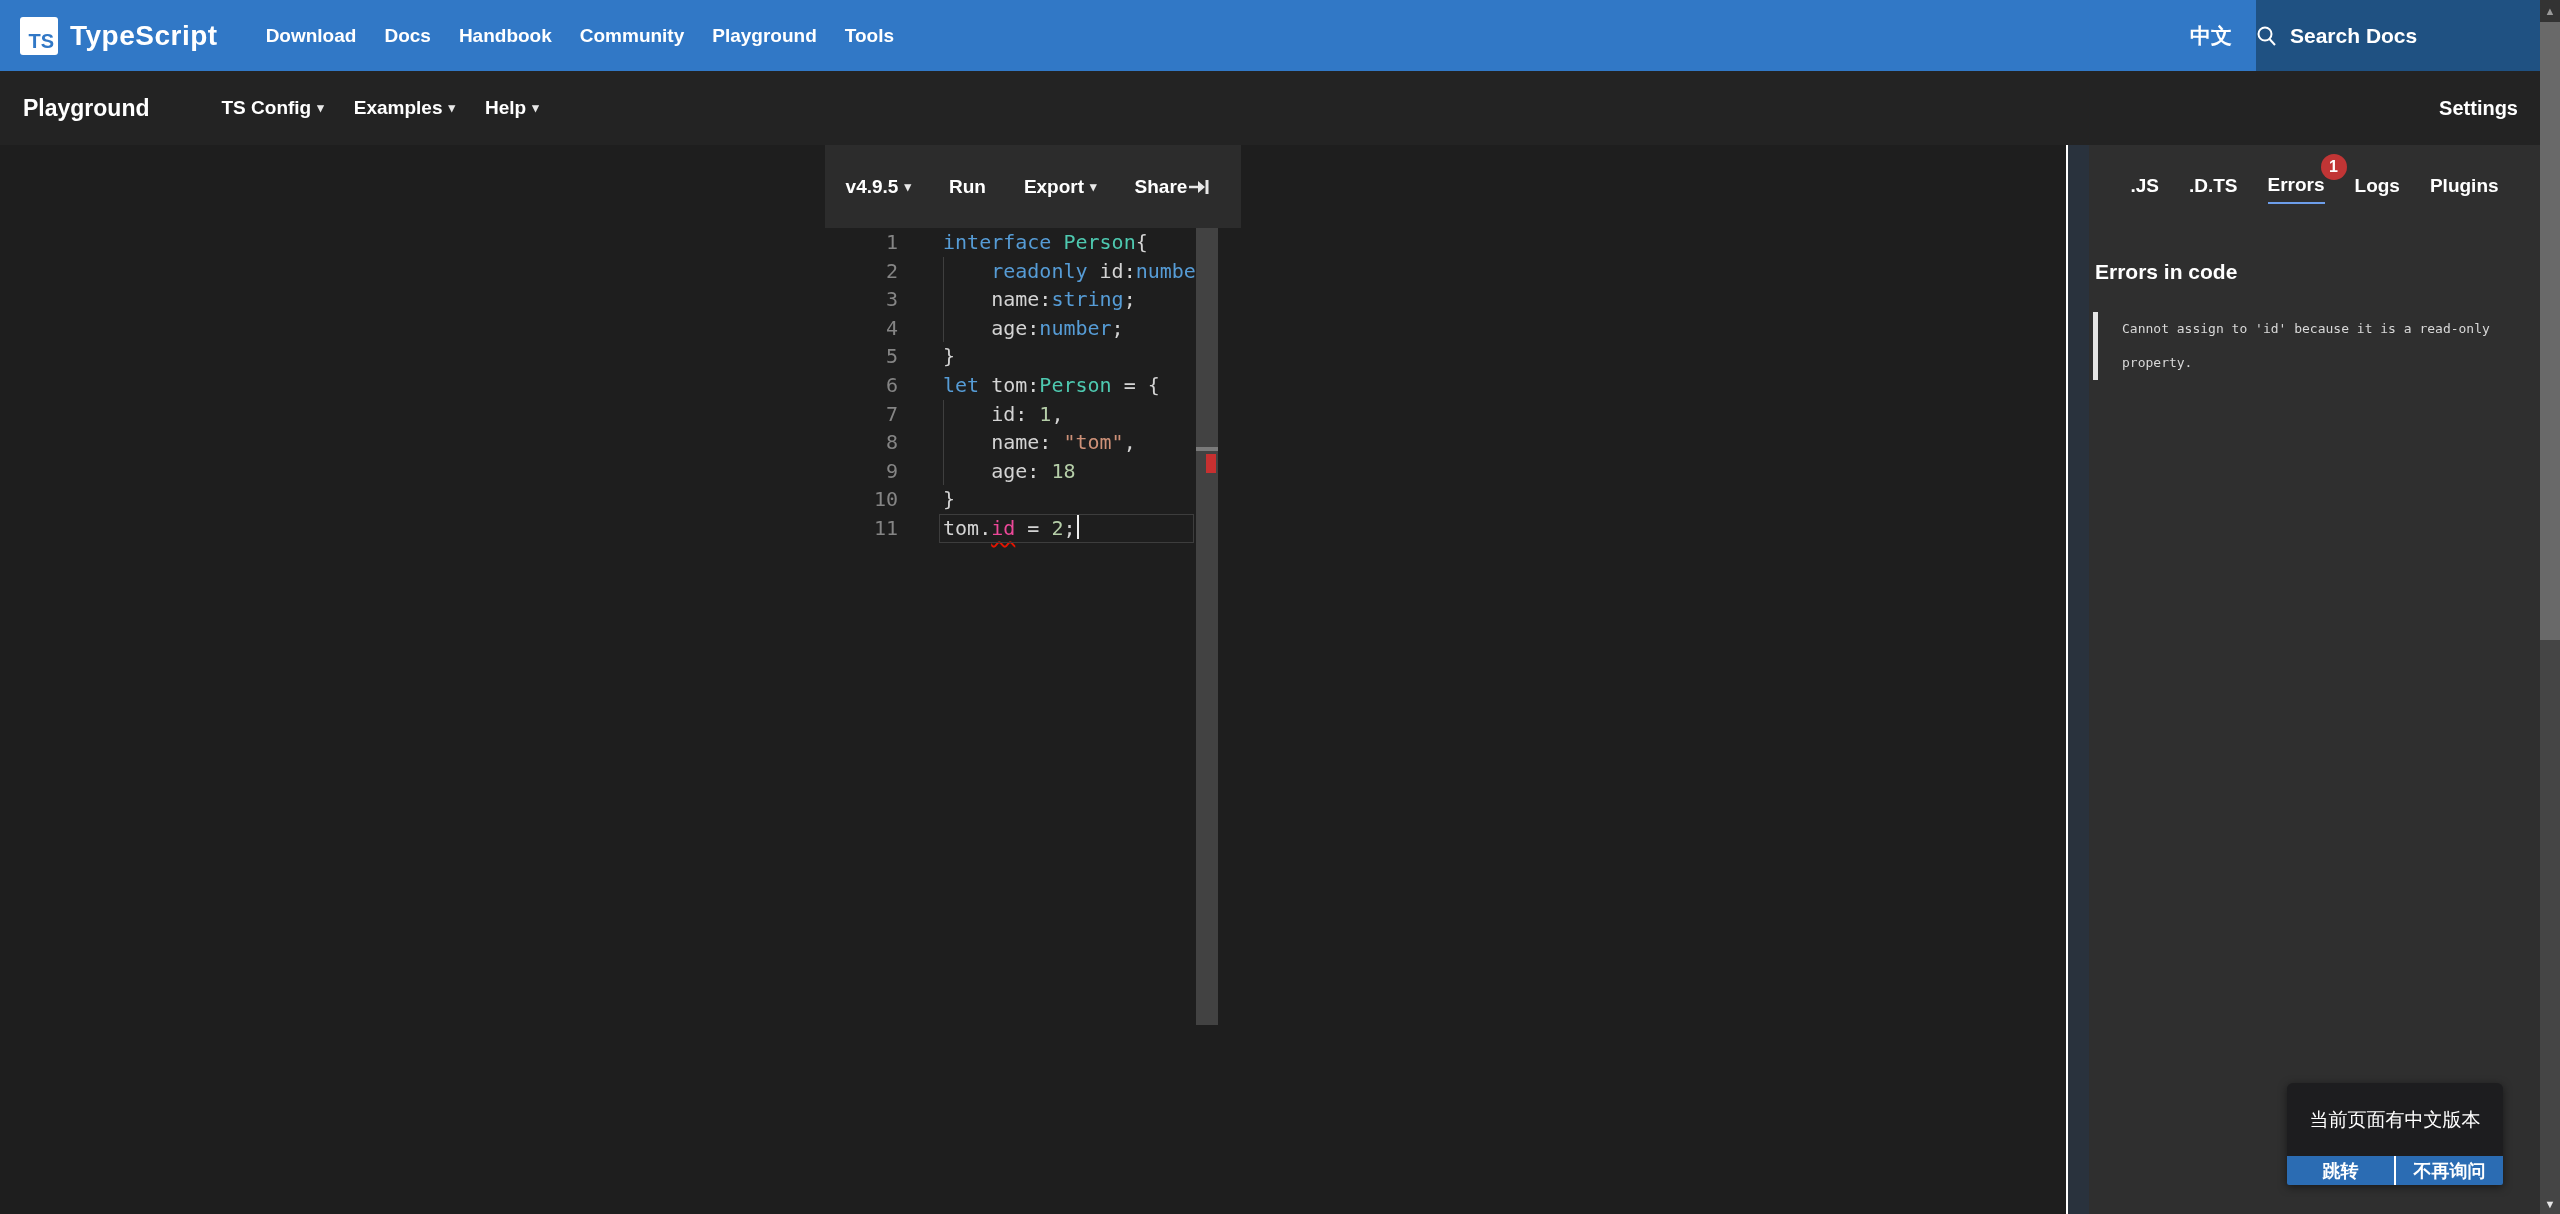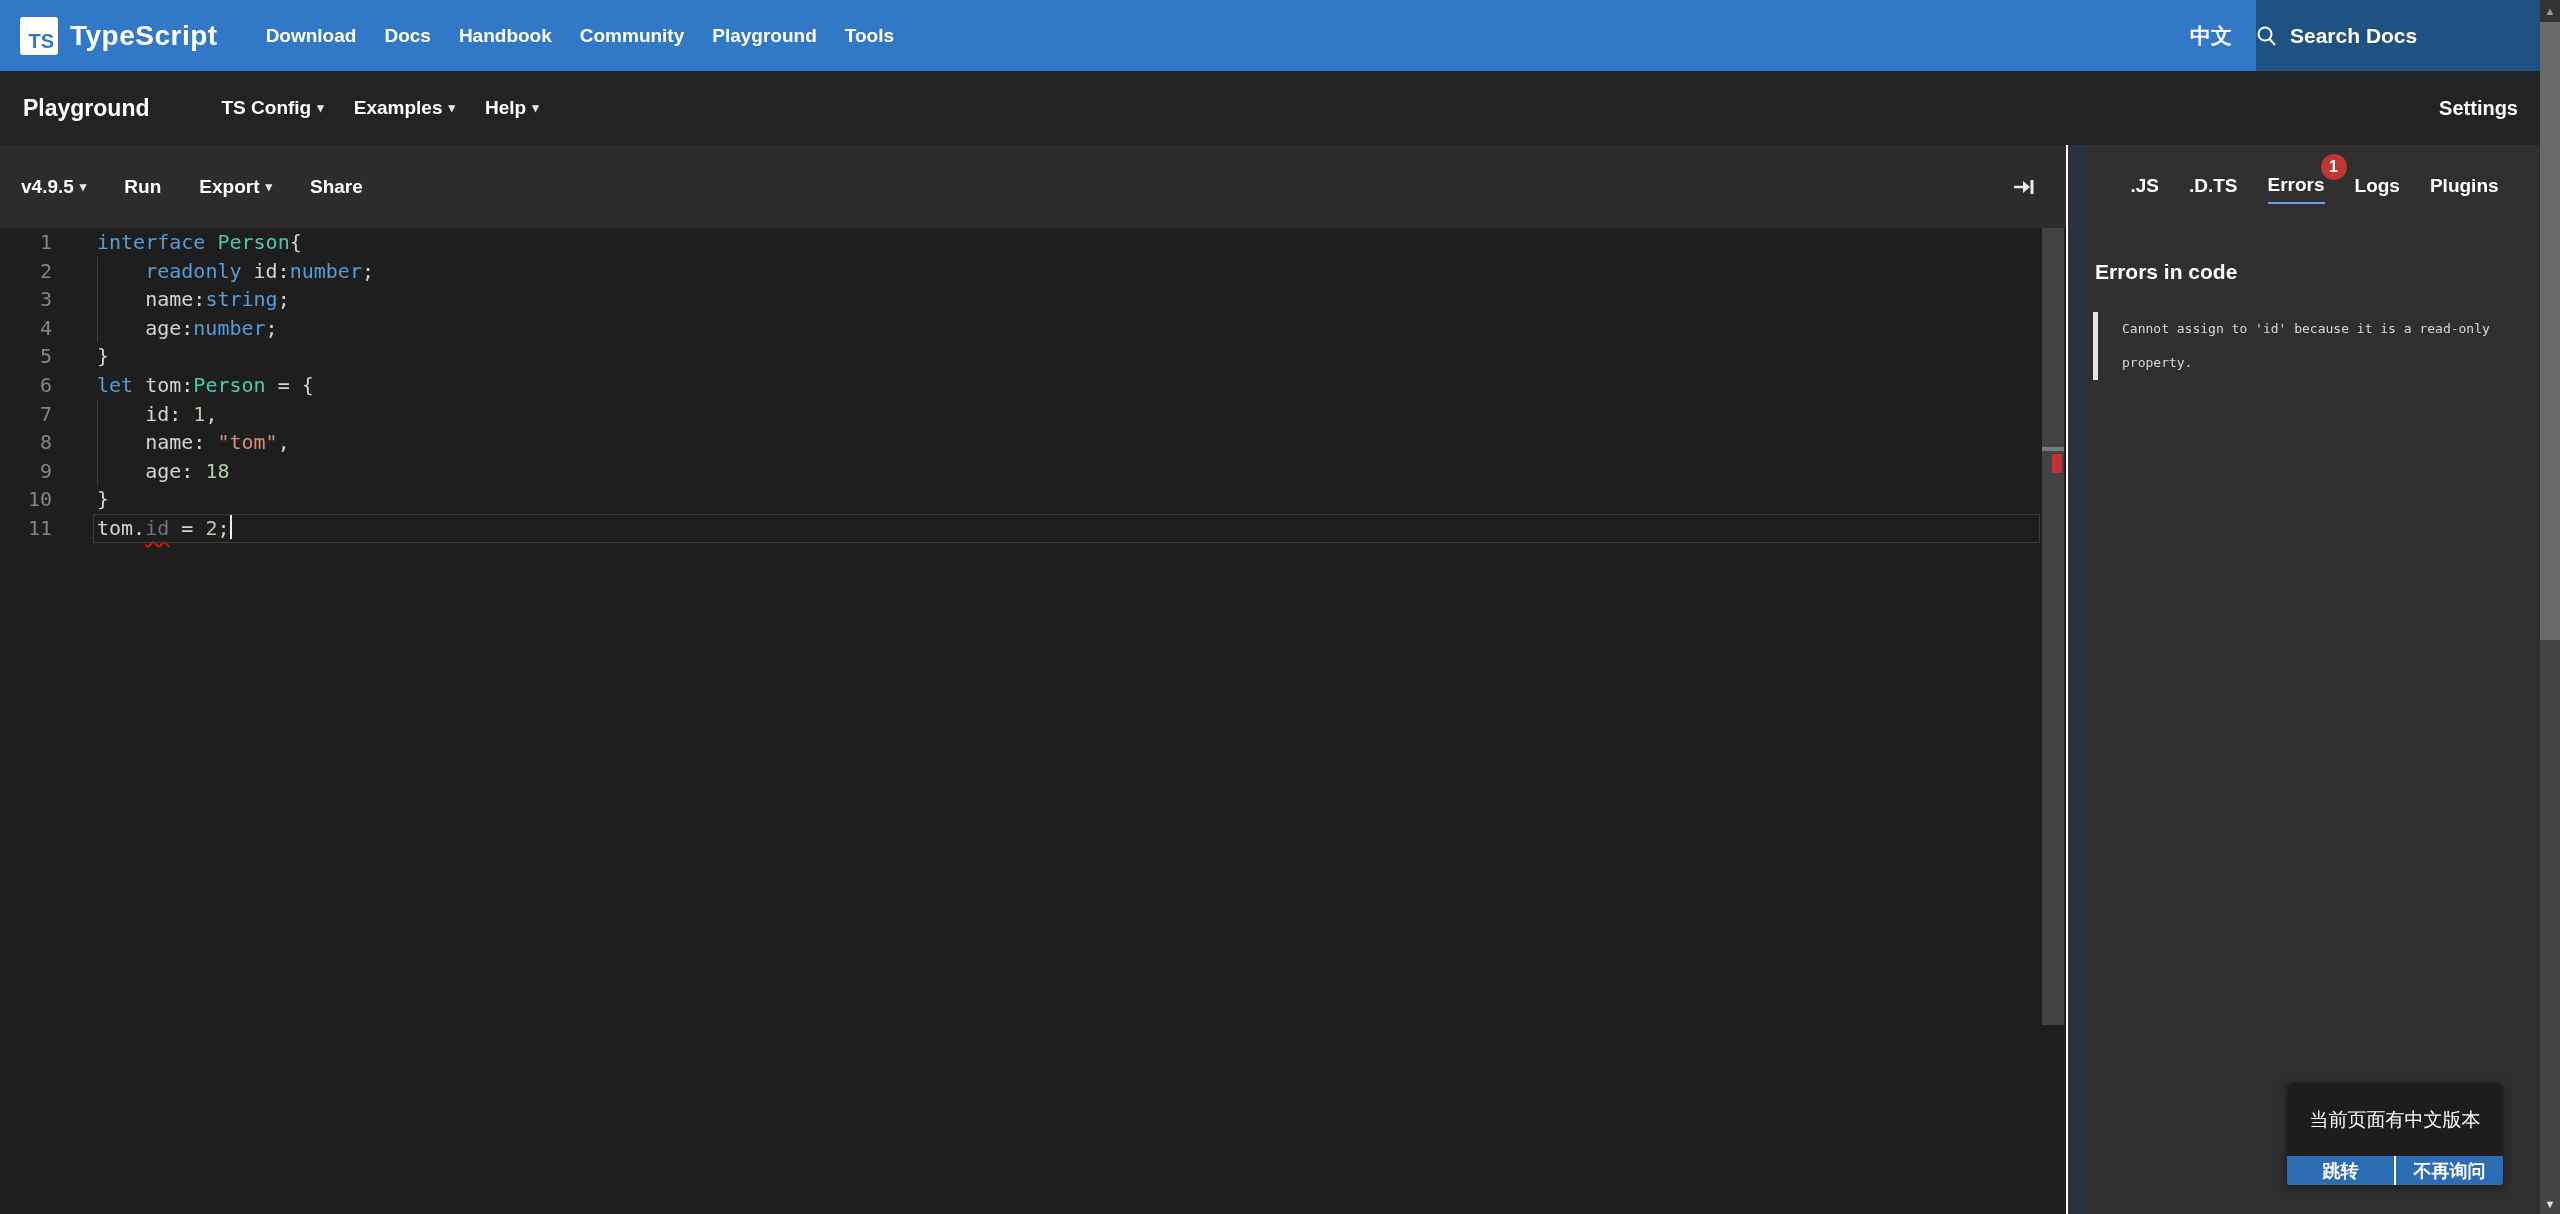--- a/index.html
+++ b/index.html
@@ -24,41 +24,41 @@
   .pg-bar { height:74px; background:#232323; display:flex; align-items:center; color:#fff; }
   .pg-title { font-size:23px; font-weight:bold; margin-left:23px; }
   .pg-menus { display:flex; gap:30px; margin-left:72px; }
   .pg-menu { font-size:19px; font-weight:bold; cursor:pointer; }
   .caret { font-size:13px; position:relative; top:-2px; margin-left:6px; color:#e8e8e8; }
   .pg-spacer { flex:1; }
   .pg-settings { font-size:20px; font-weight:bold; margin-right:22px; cursor:pointer; }
 
   
   .main { display:flex; height:1069px; }
-  .editor-col { width:2066px; display:flex; flex-direction:column; }
+  .editor-col { width:2066px; display:flex; flex-direction:column;align-items:center; }
   .toolbar { height:83px; background:#2c2c2c; display:flex; align-items:center; color:#fff; }
   .tool-item { font-size:19px; font-weight:bold; margin-left:38px; cursor:pointer; }
   .tool-item:first-child { margin-left:21px; }
   .tool-spacer { flex:1; }
   .collapse-icon { margin-right:28px; cursor:pointer; display:flex; align-items:center; }
 
   .editor { flex:1; background:#1e1e1e; position:relative;
             font-family:"DejaVu Sans Mono","Liberation Mono",monospace; font-size:20px; }
   .line { display:flex; height:28.6px; line-height:28.6px; position:relative; white-space:pre; }
   .gutter { width:52px; text-align:right; color:#858585; flex:0 0 52px; }
   .code { padding-left:45px; color:#d4d4d4; }
   .guide { position:absolute; left:97px; top:0; bottom:0; width:1px; background:#3f3f3f; }
   .cl-border { position:absolute; left:93px; right:26px; top:0; bottom:0;
                border:1px solid #3d3d3d; pointer-events:none; }
   .tok-kw { color:#569cd6; }
   .tok-ty { color:#4ec9b0; }
   .tok-nu { color:#b5cea8; }
   .tok-st { color:#ce9178; }
   .tok-d  { color:#d4d4d4; }
-  .tok-err { color:#737373; text-decoration:underline wavy #e51400;
+  .tok-err { color:#ec4899; text-decoration:underline wavy #e51400;
              text-decoration-thickness:2px; text-underline-offset:6px; }
   .cursor { display:inline-block; width:2px; height:24px; background:#f0f0f0;
             vertical-align:middle; margin-left:1px; position:relative; top:-2px; }
 
   .ed-scroll-slider { position:absolute; right:2px; top:0; width:22px; height:797px;
                       background:#424242; cursor:pointer; }
   .ed-scroll-cursorline { position:absolute; right:2px; top:219px; width:22px; height:4px; background:#7a7a7a; }
   .ed-overview-error { position:absolute; right:4px; top:226px; width:10px; height:19px; background:#c73030; }
 
   

